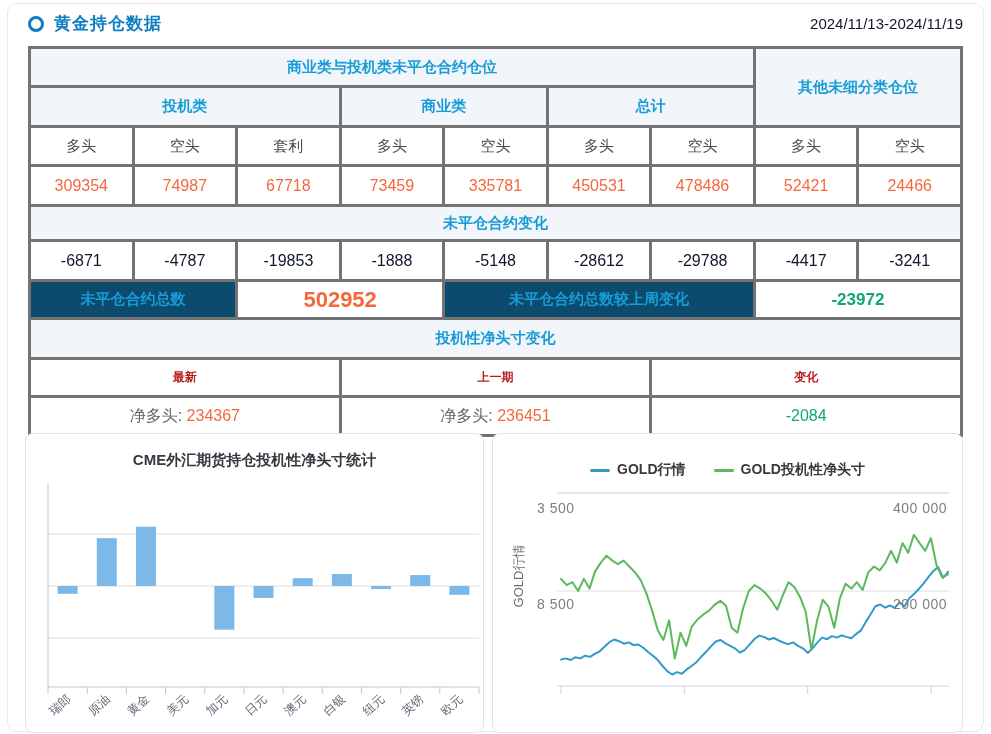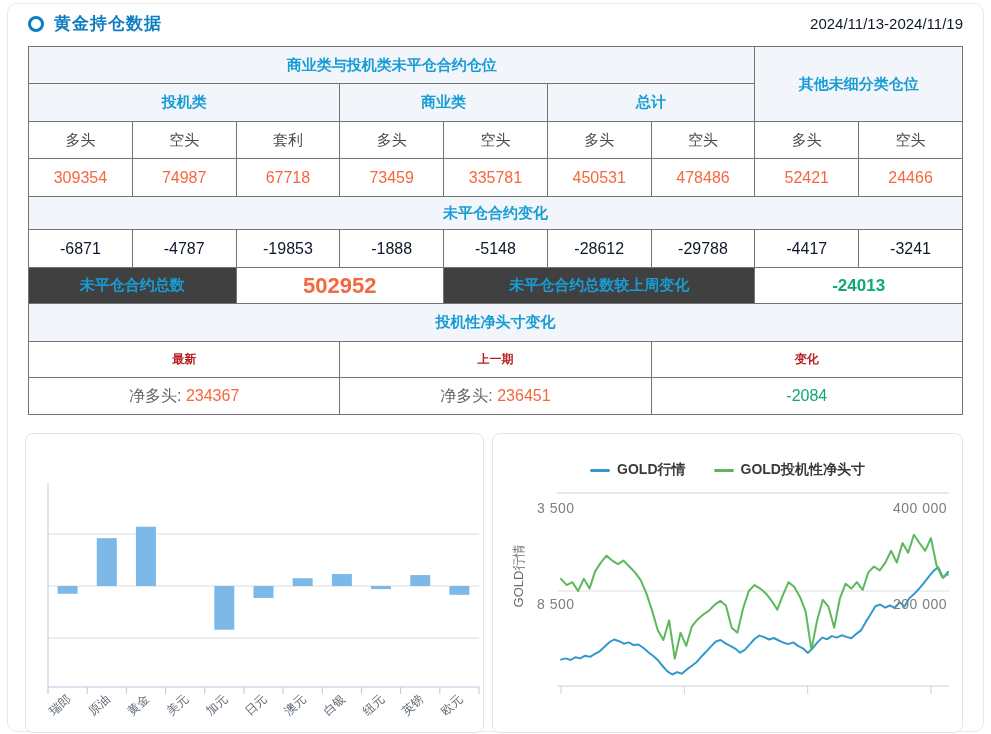--- a/index.html
+++ b/index.html
@@ -7,26 +7,26 @@
        font-family:"Liberation Sans","DejaVu Sans",sans-serif;}
   .card-border{position:absolute;left:7px;top:3px;width:975px;height:727px;
        border:1px solid #e9eaec;border-radius:10px;pointer-events:none;}
   
   .page-header{position:absolute;left:28px;top:12px;display:flex;align-items:center;gap:10px;}
   .circle-icon{width:10px;height:10px;border:3px solid #0d7ec2;border-radius:50%;}
   .page-title{font-size:17px;font-weight:bold;color:#0d7ec2;letter-spacing:1px;}
   .date-range{position:absolute;right:28px;top:15px;font-size:15px;color:#0f172a;}
   
   table.data{position:absolute;left:28px;top:46px;width:935px;border-collapse:collapse;table-layout:fixed;}
-  table.data td{border:1px solid #737373;text-align:center;vertical-align:middle;padding:0;}
+  table.data td{border:3px solid #737373;text-align:center;vertical-align:middle;padding:0;}
   .hrow td, td.hd{background:#f2f6fa;color:#189cd6;font-weight:bold;font-size:15px;}
   td.chead{color:#4b4b4b;font-size:15px;}
   td.orange{color:#f5683e;font-size:16px;}
   td.teal{color:#0f172a;font-size:16px;}
-  td.bluebold{color:#189cd6;font-weight:bold;font-size:15px;background:#404040;}
+  td.bluebold{color:#189cd6;font-weight:bold;font-size:15px;background:#0c4a6e;}
   td.bigorange{color:#f5683e;font-weight:bold;font-size:22px;}
   td.biggreen{color:#0fa874;font-weight:bold;font-size:17px;}
   td.darkhead{color:#b91c1c;font-weight:bold;font-size:12px;}
   td.netcell{font-size:16px;color:#666;}
   .netval{color:#f5683e;}
   td.greenval{color:#0fa874;font-size:16px;}
   tr.h36 td{height:36px;} tr.h37 td{height:37px;} tr.h32 td{height:32px;} tr.h35 td{height:35px;}
   
   .panel{position:absolute;border:1px solid #e3e4e6;border-radius:8px;background:#fff;}
   #panel-bar{left:25px;top:433px;width:457px;height:298px;}
@@ -109,21 +109,21 @@
     <td class="teal">-5148</td>
     <td class="teal">-28612</td>
     <td class="teal">-29788</td>
     <td class="teal">-4417</td>
     <td class="teal">-3241</td>
   </tr>
   <tr class="h35">
     <td colspan="2" class="bluebold">未平仓合约总数</td>
     <td colspan="2" class="bigorange">502952</td>
     <td colspan="3" class="bluebold">未平仓合约总数较上周变化</td>
-    <td colspan="2" class="biggreen">-24013</td>
+    <td colspan="2" class="biggreen">-23972</td>
   </tr>
   <tr class="hrow h37">
     <td colspan="9">投机性净头寸变化</td>
   </tr>
   <tr class="h35">
     <td colspan="3" class="darkhead">最新</td>
     <td colspan="3" class="darkhead">上一期</td>
     <td colspan="3" class="darkhead">变化</td>
   </tr>
   <tr class="h36">
@@ -134,20 +134,21 @@
     <td colspan="3" class="netcell">
       <span>净多头:</span>
       <span class="netval">236451</span>
     </td>
     <td colspan="3" class="greenval">-2084</td>
   </tr>
 </tbody>
   </table>
 
 <div class="panel" id="panel-bar">
+  <div class="chart-title">CME外汇期货持仓投机性净头寸统计</div>
   <svg id="bar-svg" width="455" height="296">
       <line x1="22" x2="453" y1="204" y2="204" stroke="#dcdcdc" stroke-width="1"></line>
       <line x1="22" x2="453" y1="152" y2="152" stroke="#dcdcdc" stroke-width="1"></line>
       <line x1="22" x2="453" y1="100" y2="100" stroke="#dcdcdc" stroke-width="1"></line>
       <line x1="22" x2="22" y1="49" y2="253" stroke="#b9c7de"></line>
       <line x1="22" x2="453" y1="253" y2="253" stroke="#b9c7de"></line>
       <line x1="22" x2="22" y1="253" y2="260" stroke="#b9c7de"></line>
       <line x1="61.18181818181818" x2="61.18181818181818" y1="253" y2="260" stroke="#b9c7de"></line>
       <line x1="100.36363636363636" x2="100.36363636363636" y1="253" y2="260" stroke="#b9c7de"></line>
       <line x1="139.54545454545453" x2="139.54545454545453" y1="253" y2="260" stroke="#b9c7de"></line>

